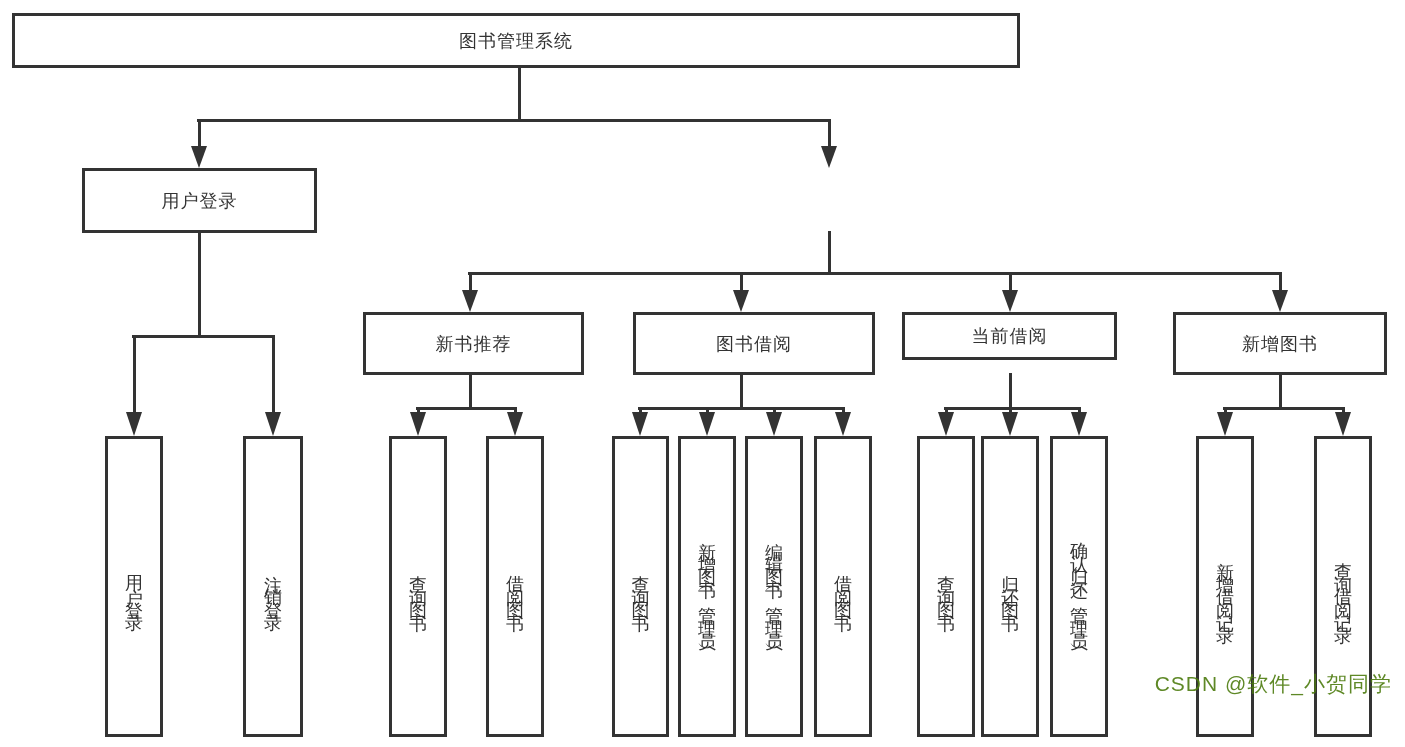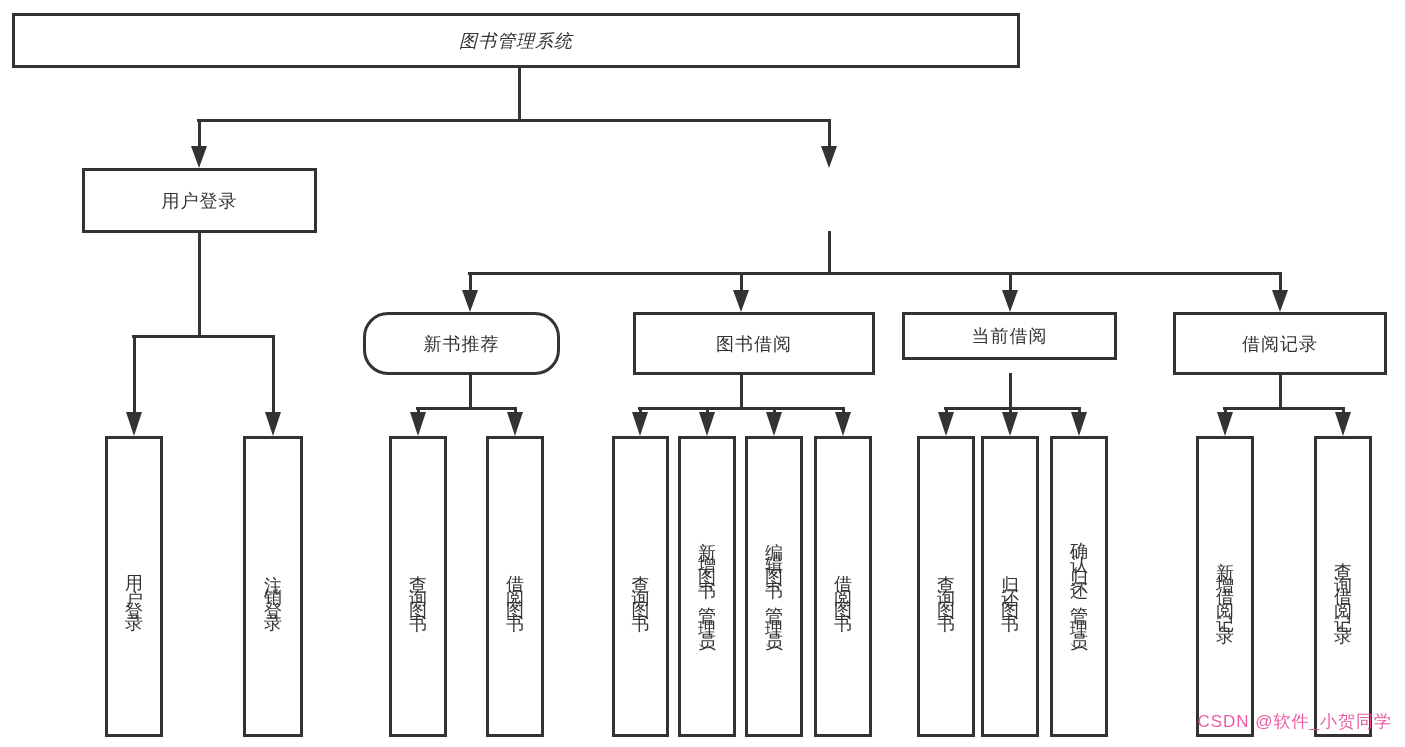--- a/index.html
+++ b/index.html
@@ -45,23 +45,23 @@
     position:absolute;
     width:0;height:0;
     border-left:8px solid transparent;
     border-right:8px solid transparent;
     border-top-style:solid;
     border-top-color:#333333;
   }
   #watermark{
     position:absolute;
     right:13px;
-    top:710px;
-    font-size:17px;
-    color:#ec4899;
+    top:670px;
+    font-size:21px;
+    color:#4d7c0f;
     letter-spacing:1px;
     z-index:5;
     opacity:0.9;
   }
 </style>
 </head>
 <body>
 
 <div id="canvas">
 
@@ -113,28 +113,28 @@
       <div class="arrow" style="left: 699px; top: 412px; border-top-width: 24px; border-top-color: rgb(51, 51, 51);"></div>
       <div class="arrow" style="left: 766px; top: 412px; border-top-width: 24px; border-top-color: rgb(51, 51, 51);"></div>
       <div class="arrow" style="left: 835px; top: 412px; border-top-width: 24px; border-top-color: rgb(51, 51, 51);"></div>
       <div class="arrow" style="left: 938px; top: 412px; border-top-width: 24px; border-top-color: rgb(51, 51, 51);"></div>
       <div class="arrow" style="left: 1002px; top: 412px; border-top-width: 24px; border-top-color: rgb(51, 51, 51);"></div>
       <div class="arrow" style="left: 1071px; top: 412px; border-top-width: 24px; border-top-color: rgb(51, 51, 51);"></div>
       <div class="arrow" style="left: 1217px; top: 412px; border-top-width: 24px; border-top-color: rgb(51, 51, 51);"></div>
       <div class="arrow" style="left: 1335px; top: 412px; border-top-width: 24px; border-top-color: rgb(51, 51, 51);"></div>
     </div>
 
-  <div class="node" style="left:12px;top:13px;width:1008px;height:55px;font-style:italic;">图书管理系统</div>
+  <div class="node" style="left:12px;top:13px;width:1008px;height:55px;">图书管理系统</div>
 
   <div class="node" style="left:82px;top:168px;width:235px;height:65px;">用户登录</div>
 
-  <div class="node" style="left:363px;top:312px;width:197px;height:63px;border-radius:25px;">新书推荐</div>
+  <div class="node" style="left:363px;top:312px;width:221px;height:63px;">新书推荐</div>
   <div class="node" style="left:633px;top:312px;width:242px;height:63px;">图书借阅</div>
   <div class="node" style="left:902px;top:312px;width:215px;height:48px;">当前借阅</div>
-  <div class="node" style="left:1173px;top:312px;width:214px;height:63px;">借阅记录</div>
+  <div class="node" style="left:1173px;top:312px;width:214px;height:63px;">新增图书</div>
 
   <div class="leaf" style="left:105px;top:436px;width:58px;height:301px;">
     <span>用户登录</span>
   </div>
   <div class="leaf" style="left:243px;top:436px;width:60px;height:301px;">
     <span>注销登录</span>
   </div>
 
   <div class="leaf" style="left:389px;top:436px;width:58px;height:301px;">
     <span>查询图书</span>

